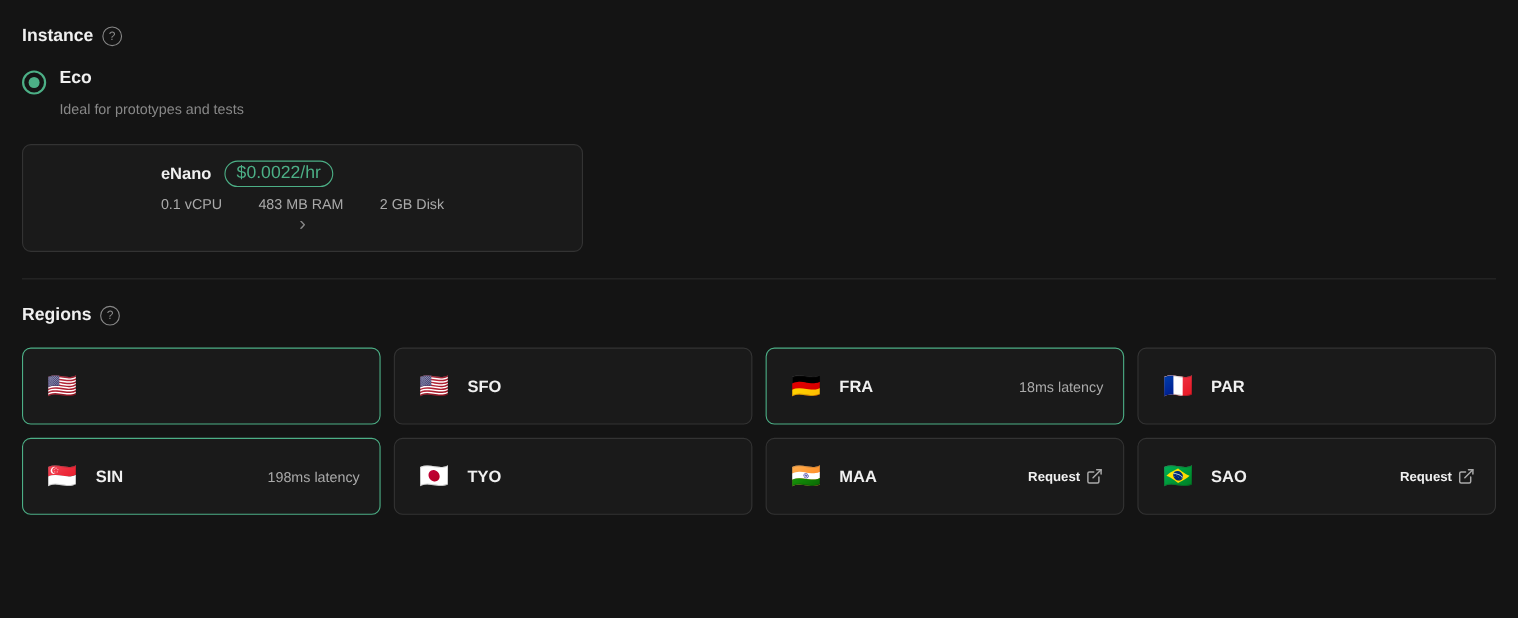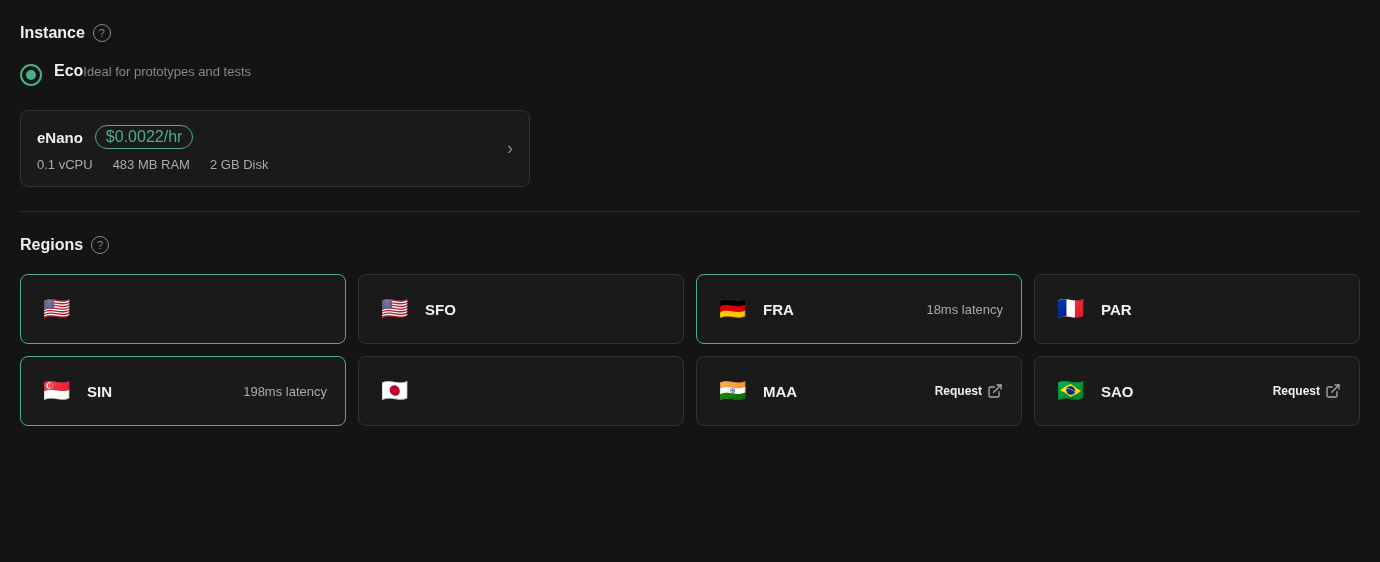--- a/index.html
+++ b/index.html
@@ -65,21 +65,22 @@
       width: 10px;
       height: 10px;
       border-radius: 50%;
       background: #4caf86;
     }
     .radio-circle.unselected {
       border-color: #555;
     }
     .radio-label {
       display: flex;
-      flex-direction: row;
+      flex-direction: column;
+      gap: 10px;
     }
     .radio-label-title {
       font-size: 16px;
       font-weight: 600;
       color: #f0f0f0;
     }
     .radio-label-sub {
       font-size: 13px;
       color: #888;
       margin-top: 2px;
@@ -89,20 +90,21 @@
     .instance-card {
       border: 1px solid #333;
       border-radius: 8px;
       padding: 14px 16px;
       width: 510px;
       display: flex;
       align-items: center;
       justify-content: space-between;
       margin-bottom: 24px;
       background: #1a1a1a;
+      flex-direction: column;
     }
     .instance-info {
       display: flex;
       flex-direction: column;
       gap: 8px;
     }
     .instance-top {
       display: flex;
       align-items: center;
       gap: 12px;
@@ -115,21 +117,21 @@
     .price-badge {
       border: 1px solid #4caf86;
       border-radius: 20px;
       padding: 2px 10px;
       font-size: 16px;
       color: #4caf86;
       font-weight: 500;
     }
     .instance-specs {
       display: flex;
-      gap: 20px;
+      gap: 33px;
       font-size: 13px;
       color: #aaa;
     }
     .chevron-right {
       color: #888;
       font-size: 18px;
       cursor: pointer;
     }
 
     
@@ -266,20 +268,23 @@
       </div>
       <div class="region-card selected">
         <div class="region-flag">🇸🇬</div>
         <div class="region-row">
           <span class="region-code">SIN</span>
           <span class="region-latency">198ms latency</span>
         </div>
       </div>
       <div class="region-card">
         <div class="region-flag">🇯🇵</div>
+        <div class="region-row">
+          <span class="region-code">TYO</span>
+        </div>
       </div>
       <div class="region-card">
         <div class="region-flag">🇮🇳</div>
         <div class="region-row">
           <span class="region-code">MAA</span>
           <div class="region-request">
             <span>Request</span>
         <svg width="16" height="16" viewBox="0 0 24 24" fill="none" stroke="#aaa" stroke-width="2" stroke-linecap="round" stroke-linejoin="round">
           <path d="M18 13v6a2 2 0 0 1-2 2H5a2 2 0 0 1-2-2V8a2 2 0 0 1 2-2h6"></path>
           <polyline points="15 3 21 3 21 9"></polyline>

